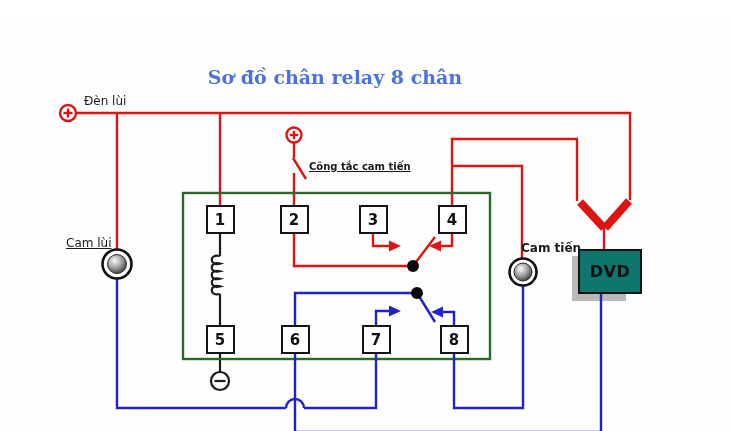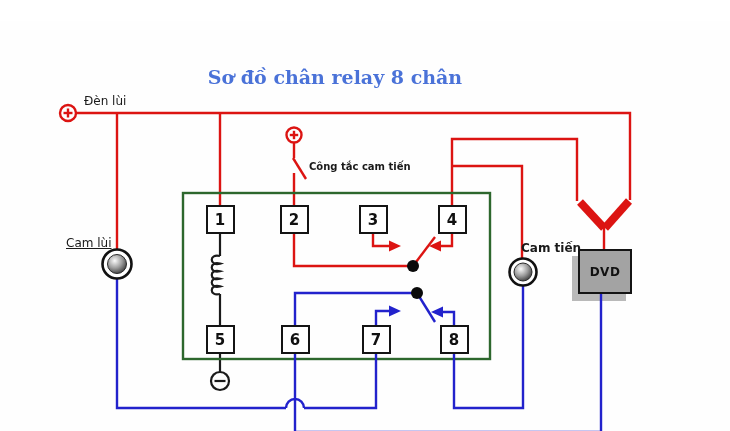--- a/index.html
+++ b/index.html
@@ -31,24 +31,24 @@
   }
   .lbl{position:absolute;color:#1a1a1a;font-size:12px;white-space:nowrap;}
   .lbl-sm{font-size:10px;font-weight:bold;}
   .pin{
     position:absolute;width:29px;height:29px;box-sizing:border-box;
     background:#fff;border:2.5px solid #141414;
     display:flex;align-items:center;justify-content:center;
     font-weight:bold;font-size:15px;color:#111;
   }
   .dvd-box{
-    position:absolute;left:578px;top:228px;width:54px;height:45px;box-sizing:border-box;
-    background:#a3a3a3;border:2.5px solid #141414;
+    position:absolute;left:578px;top:228px;width:64px;height:45px;box-sizing:border-box;
+    background:#0f766e;border:2.5px solid #141414;
     display:flex;align-items:center;justify-content:center;
-    font-weight:bold;font-size:12px;color:#111;letter-spacing:.5px;
+    font-weight:bold;font-size:16px;color:#111;letter-spacing:.5px;
   }
 </style>
 </head>
 <body>
 
 <div class="stage">
 
   <svg width="730" height="431" viewBox="0 0 730 431">
     <defs>
       <radialGradient id="ballGrad" cx="38%" cy="33%" r="72%">
@@ -149,21 +149,21 @@
     </g>
     <g>
       <circle cx="523" cy="251" r="13.5" fill="#ffffff" stroke="#111111" stroke-width="2.6"></circle>
       <circle cx="523" cy="251" r="9" fill="url(#ballGrad)" stroke="#2a2a2a" stroke-width="1"></circle>
     </g>
   </svg>
 
   <div class="title">Sơ đồ chân relay 8 chân</div>
 
   <div class="lbl" style="left:84px;top:73px;">Đèn lùi</div>
-  <div class="lbl lbl-sm" style="left:309px;top:140px;">Công tắc cam tiến</div>
+  <div class="lbl lbl-sm" style="left:309px;top:140px;text-decoration:underline;">Công tắc cam tiến</div>
   <div class="lbl" style="left:66px;top:215px;text-decoration:underline;">Cam lùi</div>
   <div class="lbl" style="left:521px;top:220px;font-weight:bold;">Cam tiến</div>
 
   <div class="pin" style="left:205.5px;top:184px;">1</div>
   <div class="pin" style="left:279.5px;top:184px;">2</div>
   <div class="pin" style="left:358.5px;top:184px;">3</div>
   <div class="pin" style="left:437.5px;top:184px;">4</div>
 
   <div class="pin" style="left:205.5px;top:304px;">5</div>
   <div class="pin" style="left:280.5px;top:304px;">6</div>

